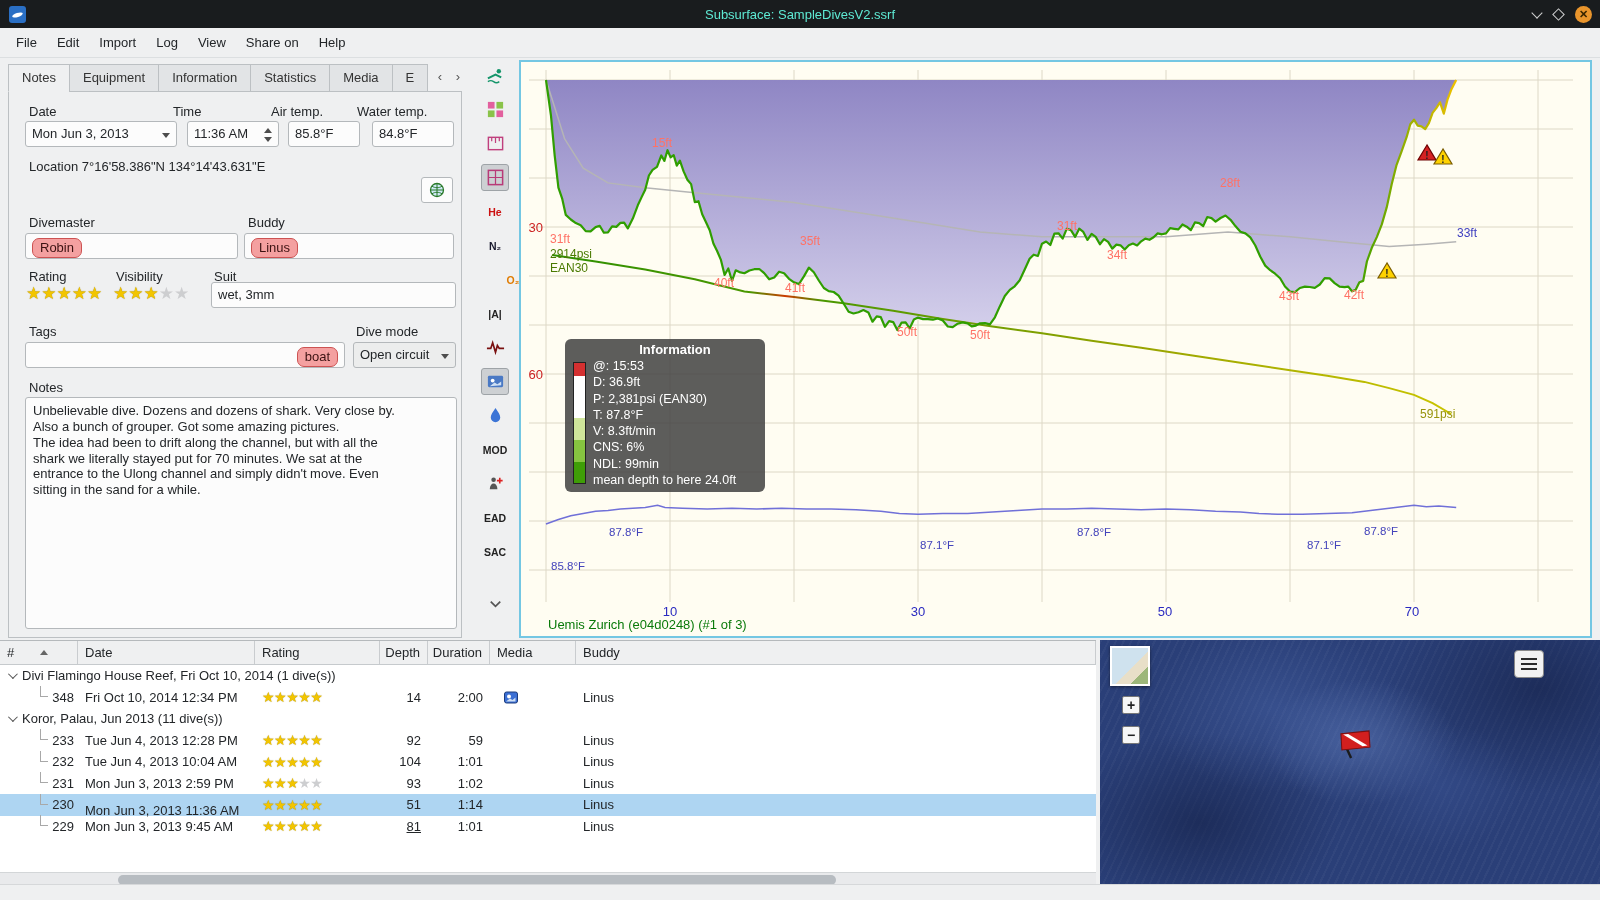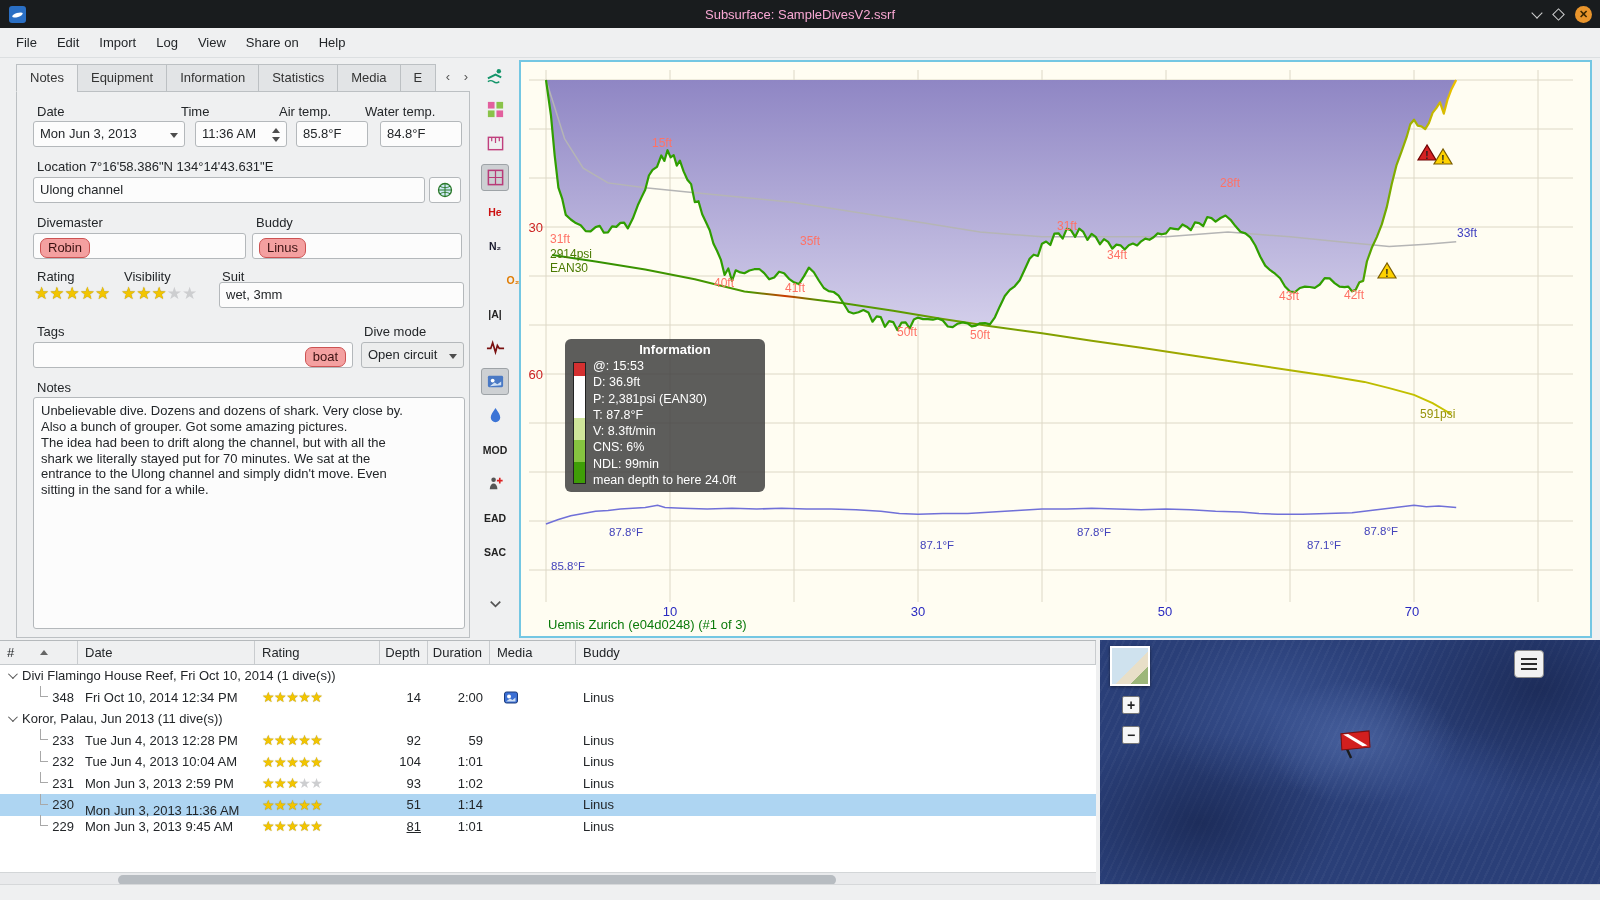--- a/index.html
+++ b/index.html
@@ -3,33 +3,33 @@
 <meta charset="utf-8">
 <style>
   * { margin:0; padding:0; box-sizing:border-box; }
   html,body { width:1600px; height:900px; overflow:hidden; font-family:"Liberation Sans",sans-serif; font-size:13px; color:#232629; background:#eff0f1; }
   .abs { position:absolute; }
 
   
   #titlebar { position:absolute; left:0; top:0; width:1600px; height:28px; background:#191c1e; display:flex; align-items:center; }
   #app-icon { width:17px; height:17px; margin-left:9px; border-radius:3px; background:#2a6fc4; position:relative; }
   #app-icon::after { content:""; position:absolute; left:3px; top:7px; width:11px; height:4px; border-radius:50%; background:#fff; transform:rotate(-18deg); }
-  #window-title { position:absolute; left:0; right:0; text-align:center; color:#f9a8d4; font-size:13px; }
+  #window-title { position:absolute; left:0; right:0; text-align:center; color:#5eead4; font-size:13px; }
   .win-btns { position:absolute; right:8px; top:0; height:28px; display:flex; align-items:center; gap:12px; }
   .win-chevron { width:10px; height:10px; position:relative; }
   .win-chevron::after { content:""; position:absolute; left:1px; top:0; width:7px; height:7px; border-right:1.6px solid #cfd0d1; border-bottom:1.6px solid #cfd0d1; transform:rotate(45deg); }
   .win-diamond { width:9px; height:9px; border:1.6px solid #cfd0d1; transform:rotate(45deg); }
   .win-close { width:17px; height:17px; border-radius:50%; background:#e9952c; color:#3a2600; font-size:11px; font-weight:bold; display:flex; align-items:center; justify-content:center; line-height:1; }
 
   
   #menu-bar { position:absolute; left:0; top:28px; width:1600px; height:30px; background:#eff0f1; border-bottom:1px solid #dcdfe1; display:flex; align-items:center; padding-left:6px; }
   .menu-item { padding:4px 10px; cursor:default; }
 
   
-  #left-panel { position:absolute; left:8px; top:58px; width:470px; height:582px;padding-left:16px; }
+  #left-panel { position:absolute; left:0; top:58px; width:470px; height:582px;padding-left:16px; }
   #tab-bar { position:absolute; left:8px; top:6px; height:28px; display:flex; }
   .tab { padding:5px 13px; background:#e2e4e6; border:1px solid #bcc0c3; border-right:none; color:#333; white-space:nowrap; }
   .tab:last-of-type { border-right:1px solid #bcc0c3; }
   .tab.active { background:#eff0f1; border-bottom:1px solid #eff0f1; position:relative; z-index:3; }
   #tab-scroll { position:absolute; right:5px; top:10px; display:flex; gap:4px; z-index:4; }
   .tab-arrow { width:14px; height:18px; color:#555; font-size:13px; text-align:center; line-height:17px; }
   #form-box { position:absolute; left:8px; top:33px; width:454px; height:547px; border:1px solid #bcc0c3; background:#eff0f1; z-index:1; }
 
   .flabel { position:absolute; font-size:13px; color:#232629; }
   .inputbox { position:absolute; height:26px; background:#fcfcfc; border:1px solid #b4b8bb; border-radius:3px; padding:4px 6px; overflow:hidden; white-space:nowrap; }
@@ -139,21 +139,20 @@
     <span class="flabel" style="left:164px;top:12px;">Time</span>
     <span class="flabel" style="left:262px;top:12px;">Air temp.</span>
     <span class="flabel" style="left:348px;top:12px;">Water temp.</span>
 
     <div class="inputbox" style="left:16px;top:29px;width:152px;"><span>Mon Jun 3, 2013</span><span class="combo-arrow"></span></div>
     <div class="inputbox" style="left:178px;top:29px;width:92px;"><span>11:36 AM</span><span class="spin"></span></div>
     <div class="inputbox" style="left:279px;top:29px;width:72px;"><span>85.8°F</span></div>
     <div class="inputbox" style="left:363px;top:29px;width:82px;"><span>84.8°F</span></div>
 
     <span class="flabel" style="left:20px;top:67px;">Location 7°16'58.386"N 134°14'43.631"E</span>
-    <div class="inputbox" style="left:16px;top:85px;width:392px;"><span>Ulong channel</span></div>
     <div id="globe-btn" style="left:412px;top:85px;width:32px;height:26px;">
       <svg width="16" height="16" viewBox="0 0 16 16">
           <circle cx="8" cy="8" r="6.5" fill="#cfe9f7" stroke="#2a7a2a" stroke-width="1.3"></circle>
           <path d="M8 1.5v13M1.5 8h13M3 4.2c3 2 7 2 10 0M3 11.8c3-2 7-2 10 0" stroke="#2a7a2a" stroke-width="1" fill="none"></path>
         </svg>
     </div>
 
     <span class="flabel" style="left:20px;top:123px;">Divemaster</span>
     <span class="flabel" style="left:239px;top:123px;">Buddy</span>
     <div class="inputbox" style="left:16px;top:141px;width:213px;"><span class="pill">Robin</span></div>

